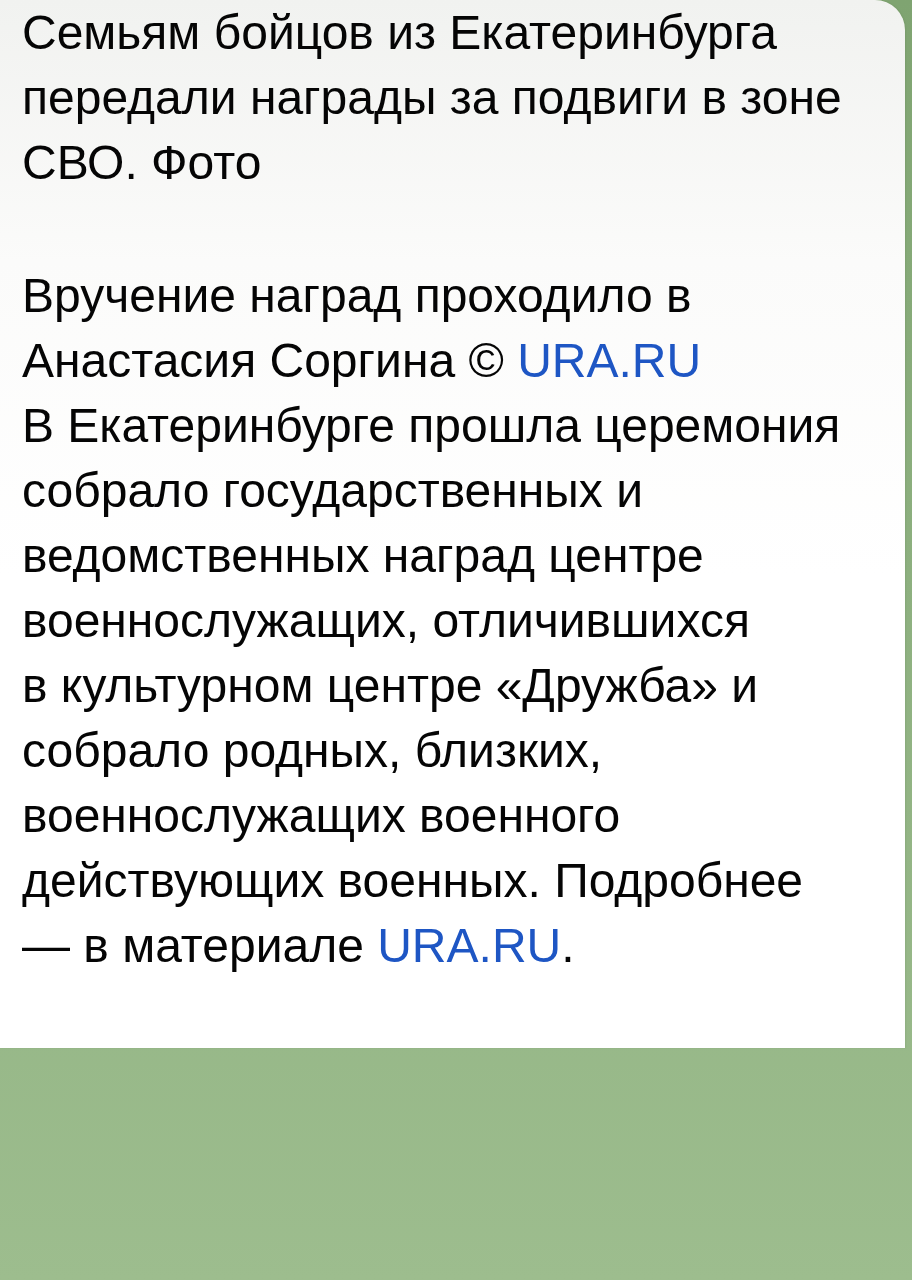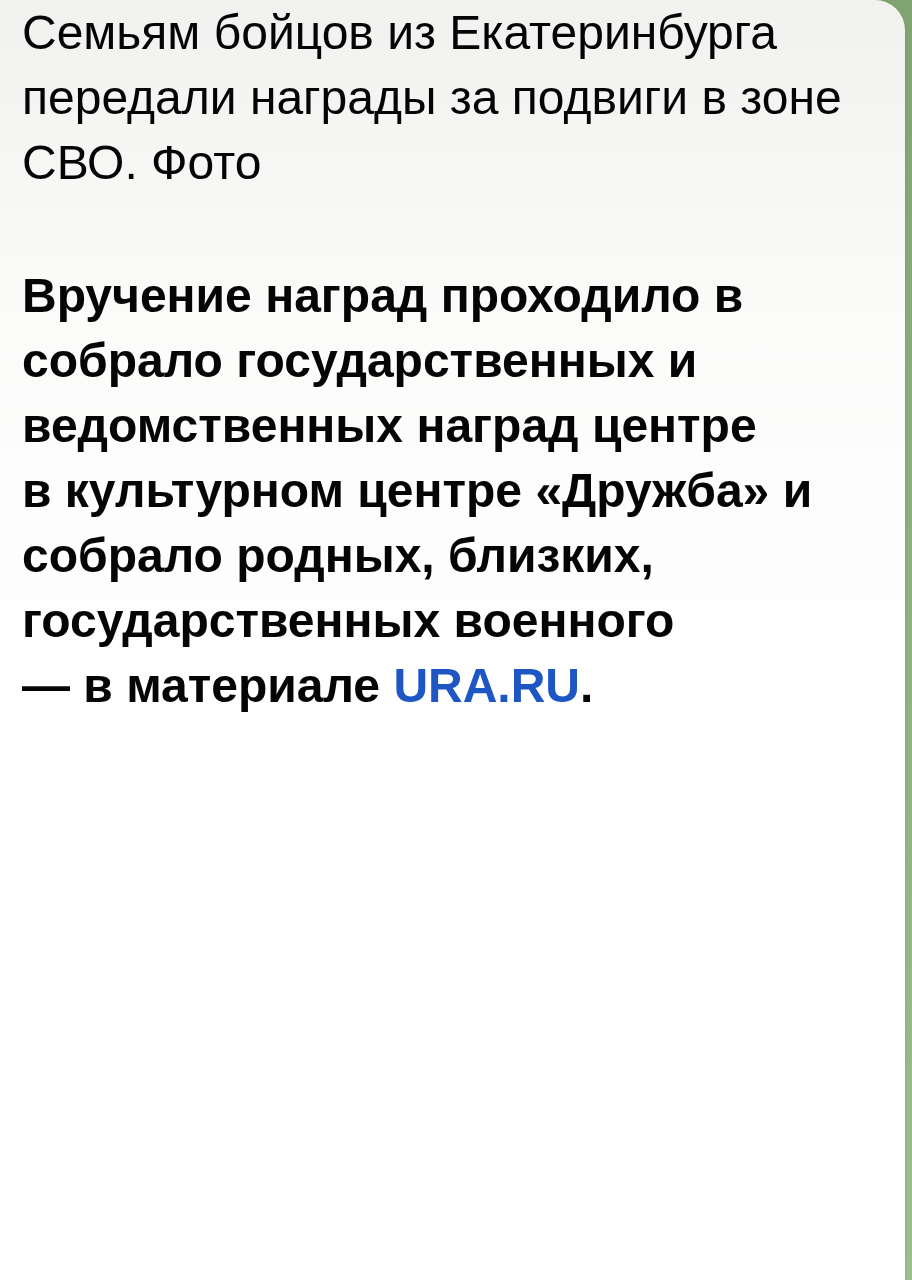--- a/index.html
+++ b/index.html
@@ -11,39 +11,38 @@
     height: 1280px;
     overflow: hidden;
     background: linear-gradient(180deg, #7fa471 0%, #8db07f 45%, #9dbd8e 100%);
     font-family: "Liberation Sans", sans-serif;
   }
   .card {
     position: absolute;
     top: 0;
     left: 0;
     width: 905px;
-    height: 1280px;
+    height: 1048px;
     box-sizing: border-box;
     padding: 0 18px 0 22px;
     border-top-right-radius: 30px;
     background: linear-gradient(180deg, #f1f2f0 0%, #fbfbfa 25%, #ffffff 55%, #ffffff 100%);
     box-shadow: 1px 0 2px rgba(0,0,0,0.06);
     overflow: hidden;
   }
   .headline {
     margin: 0;
     padding: 0;
     font-size: 48px;
     font-weight: 400;
     color: #050505;
   }
   .article-text {
     margin-top: 68px;
     color: #050505;
-    font-weight: bold;
   }
   .ln {
     font-size: 48px;
     line-height: 65px;
     white-space: nowrap;
     color: #050505;
   }
   .link {
     color: #1e56c4;
     text-decoration: none;
@@ -56,23 +55,27 @@
 <div class="card">
 
   <h1 class="headline">
     <div class="ln">Семьям бойцов из Екатеринбурга</div>
     <div class="ln">передали награды за подвиги в зоне</div>
     <div class="ln">СВО. Фото</div>
   </h1>
 
   <div class="article-text">
     <div class="ln">Вручение наград проходило в</div>
+    <div class="ln"><span>Анастасия Соргина © </span><a class="link" href="#">URA.RU</a></div>
 
+    <div class="ln">В Екатеринбурге прошла церемония</div>
     <div class="ln">собрало государственных и</div>
     <div class="ln">ведомственных наград центре</div>
+    <div class="ln">военнослужащих, отличившихся</div>
     <div class="ln">в культурном центре «Дружба» и</div>
     <div class="ln">собрало родных, близких,</div>
-    <div class="ln">государственных военного</div>
+    <div class="ln">военнослужащих военного</div>
+    <div class="ln">действующих военных. Подробнее</div>
 
     <div class="ln"><span>— в материале </span><a class="link" href="#">URA.RU</a><span>.</span></div>
   </div>
 
 </div>
 
 </body></html>

